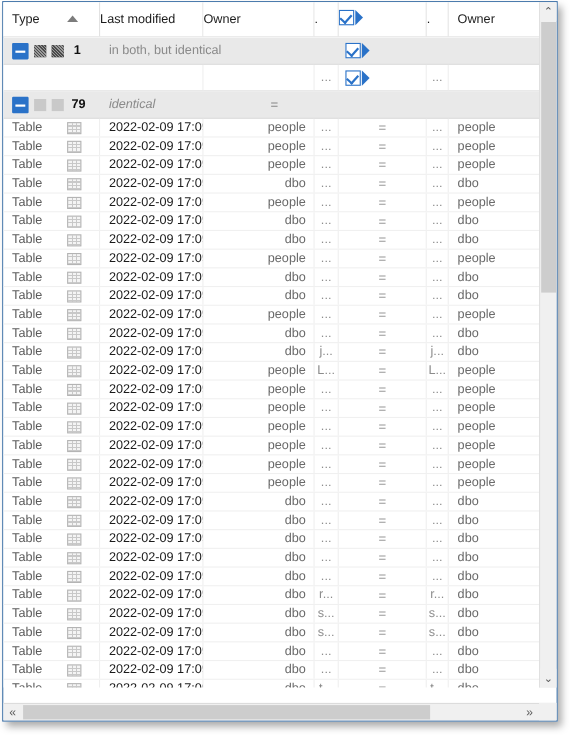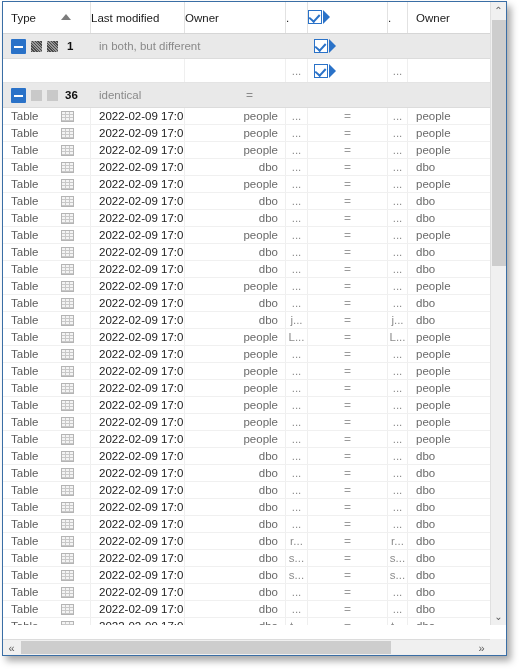--- a/index.html
+++ b/index.html
@@ -340,21 +340,21 @@
 
   <div id="grid-body">
       <div class="row group">
         <div class="cell left" style="left: 0px; width: 88px; gap: 5px;">
           <div class="expander"></div>
           <span class="swatch dark"></span>
           <span class="swatch dark"></span>
           <span class="grp-count" style="margin-left: 4px;">1</span>
         </div>
         <div class="cell left" style="left: 88px; width: 195px;">
-          <span class="grp-label">in both, but different</span>
+          <span class="grp-label">in both, but identical</span>
         </div>
         <div class="cell center" style="left: 305px; width: 80px; justify-content: flex-start; padding-left: 6px;">
           <span class="tagcheck">
             <span class="body"></span>
             <span class="tip"></span>
             <span class="tick"></span>
           </span>
         </div>
       </div>
       <div class="row extended">
@@ -373,23 +373,23 @@
         <div class="cell center sep" style="left: 385px; width: 20px;">
           <span class="txt-dots">...</span>
         </div>
         <div class="cell left" style="left: 405px; width: 83px;"></div>
       </div>
       <div class="row group">
         <div class="cell left" style="left: 0px; width: 88px; gap: 5px;">
           <div class="expander"></div>
           <span class="swatch light"></span>
           <span class="swatch light"></span>
-          <span class="grp-count" style="margin-left: 2px;">36</span>
-        </div>
-        <div class="cell left" style="left: 88px; width: 120px;">
+          <span class="grp-count" style="margin-left: 2px;">79</span>
+        </div>
+        <div class="cell left" style="left: 88px; width: 120px; font-style: italic;">
           <span class="grp-label">identical</span>
         </div>
         <div class="cell left" style="left: 235px; width: 40px;">
           <span class="grp-eq">=</span>
         </div>
       </div>
       <div class="row">
         <div class="cell left" style="left: 0px; width: 88px; border-right: 1px solid rgb(239, 239, 239);">
           <span class="txt-type">Table</span>
           <span class="icon-table" style="position: absolute; left: 58px; top: 3px;"></span>

